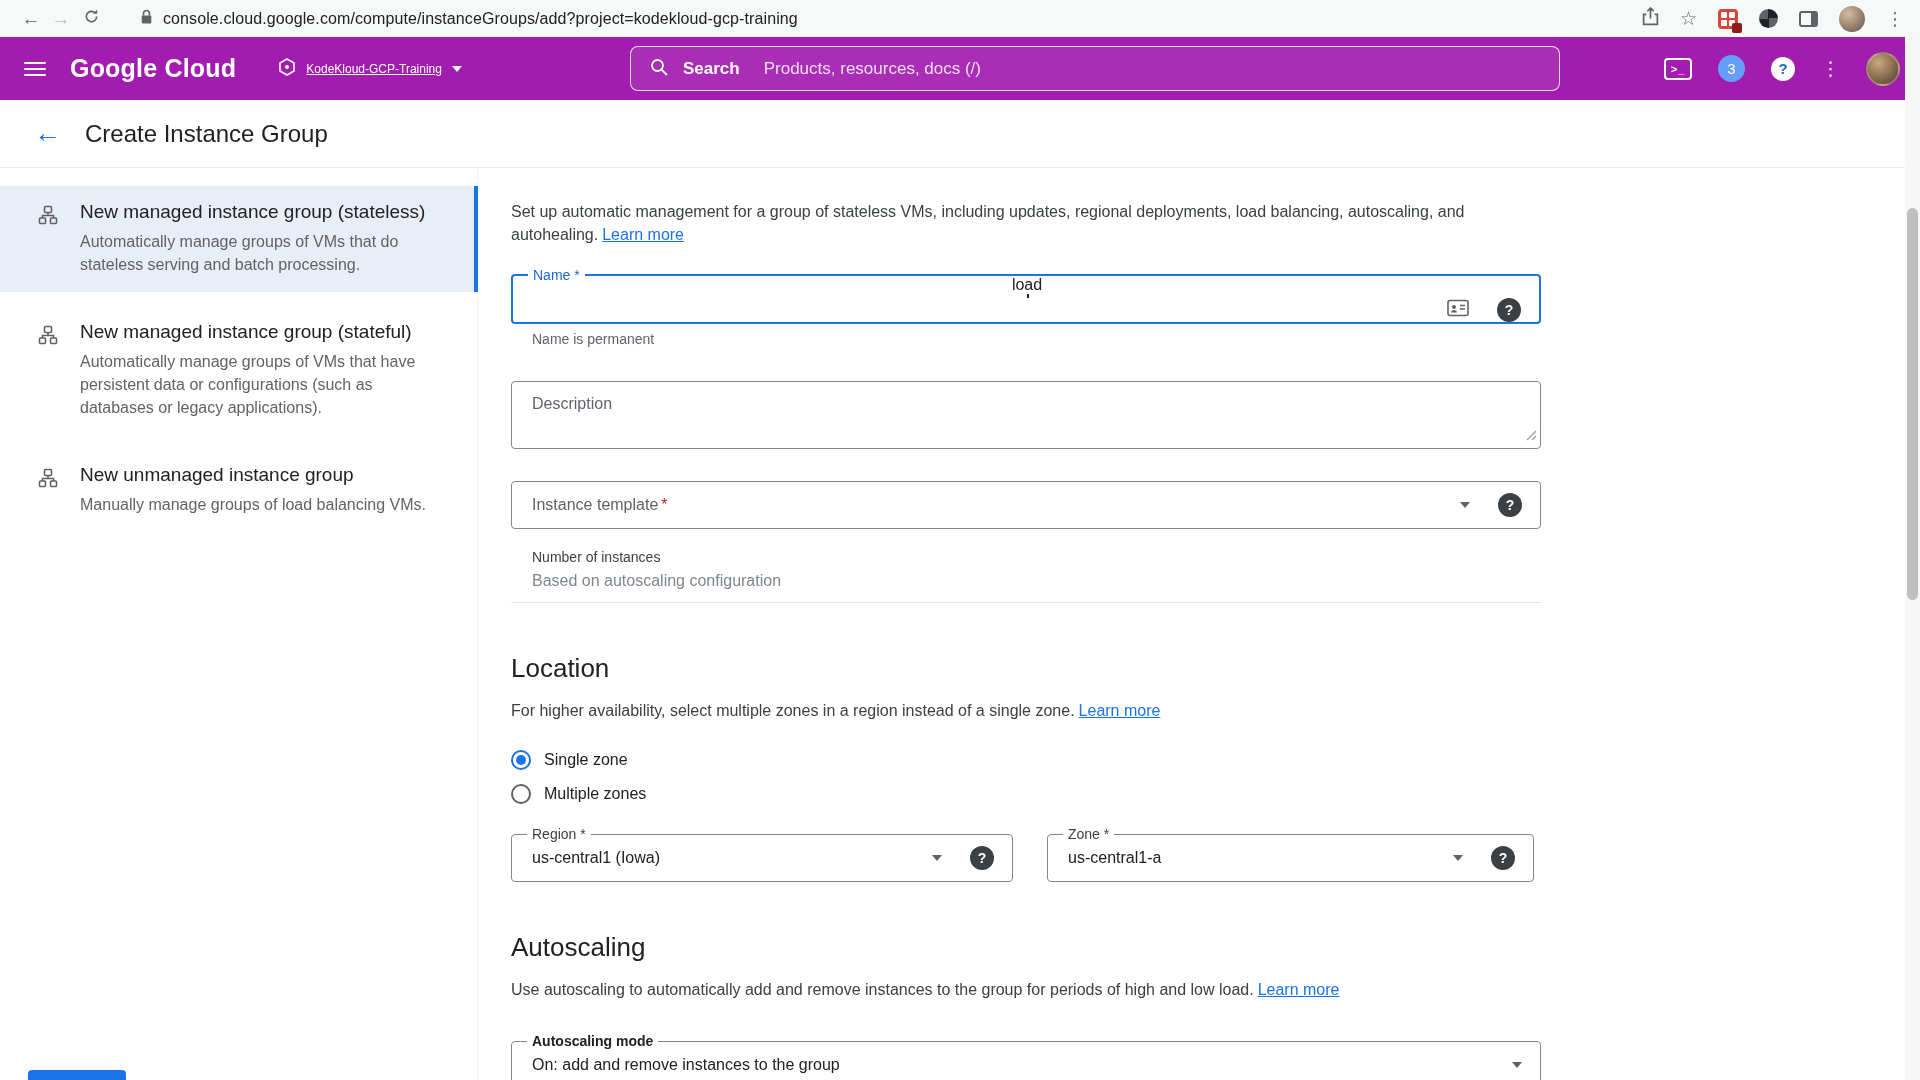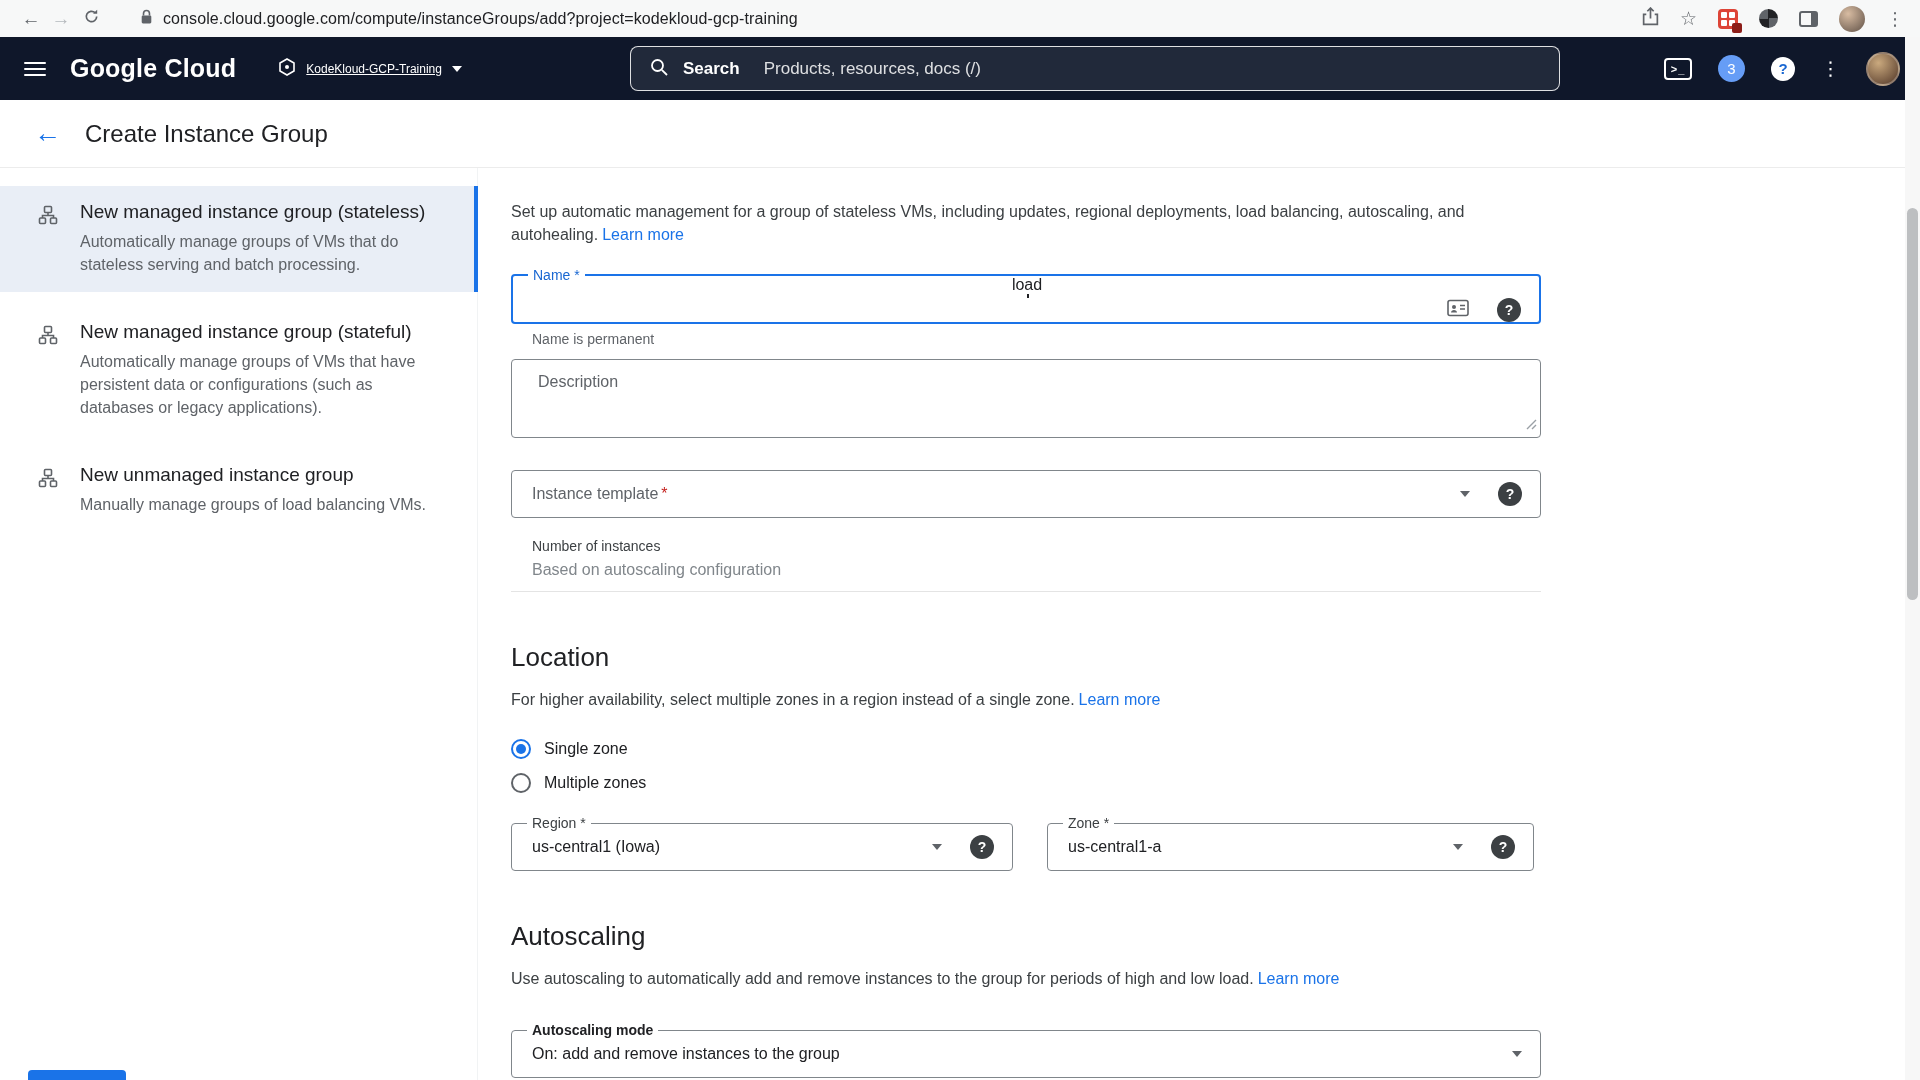--- a/index.html
+++ b/index.html
@@ -20,21 +20,21 @@
   .pinwheel { width:19px; height:19px; border-radius:50%;
     background:conic-gradient(#202124 0 90deg,#5f6368 90deg 180deg,#202124 180deg 270deg,#5f6368 270deg 360deg); }
   .rlist { width:19px; height:16px; border:2px solid #5f6368; border-radius:3px; position:relative; }
   .rlist::after { content:""; position:absolute; top:0; right:0; bottom:0; width:5px; background:#5f6368; }
   .chrome-avatar { width:26px; height:26px; border-radius:50%;
     background:radial-gradient(circle at 35% 30%, #d8bca2, #7d6b5d 75%); }
   .dots { font-size:18px; color:#5f6368; cursor:pointer; }
   .star { font-size:19px; color:#5f6368; cursor:pointer; }
 
   
-  .gcp { position:relative; height:63px; background:#0f172a; display:flex; align-items:center; padding:0 24px; color:#fff; }
+  .gcp { position:relative; height:63px; background:#a21caf; display:flex; align-items:center; padding:0 24px; color:#fff; }
   .hamburger { width:22px; cursor:pointer; margin-right:24px; }
   .hamburger i { display:block; height:2px; background:#fff; margin:4px 0; border-radius:1px; }
   .gcp-logo { font-size:25px; font-weight:bold; letter-spacing:0.2px; white-space:nowrap; }
   .proj { display:flex; align-items:center; gap:10px; margin-left:42px; cursor:pointer; }
   .proj-name { font-size:12px;text-decoration:underline; }
   .caret-w { width:0; height:0; border:5px solid transparent; border-top:6px solid #fff; margin-top:5px; }
   .searchbar { position:absolute; left:630px; top:9px; width:930px; height:45px;
     border:1px solid rgba(255,255,255,0.85); border-radius:8px; background:rgba(255,255,255,0.08);
     display:flex; align-items:center; padding:0 18px; gap:14px; cursor:text; }
   .search-label { font-size:17px; font-weight:bold; color:#fff; }
@@ -62,43 +62,43 @@
   .side-item { position:relative; display:flex; gap:20px; padding:15px 30px 16px 38px; cursor:pointer; }
   .side-item.selected { background:#e9eef6; }
   .side-item.selected::after { content:""; position:absolute; right:-1px; top:0; bottom:0; width:4px; background:#1a73e8; }
   .side-item + .side-item { margin-top:14px; }
   .side-icon { width:22px; padding-top:4px; flex:none; }
   .side-title { font-size:19px; color:#202124; margin-bottom:7px; }
   .side-desc { font-size:16px; color:#5f6368; line-height:23px; }
 
   .form { position:absolute; left:511px; top:0; width:1030px; }
   .intro { margin-top:32px; font-size:16px; line-height:23px; color:#3c4043; max-width:962px; }
-  .link { color:#1a73e8; cursor:pointer; margin-left:4px; }
+  .link { color:#1a73e8; text-decoration:underline; cursor:pointer; margin-left:4px; }
 
   .field { position:relative; height:48px; border:1px solid #80868b; border-radius:4px;
     display:flex; align-items:center; padding:0 18px 0 20px; background:#fff; cursor:pointer; }
   .field.focused { border:2px solid #1a73e8; height:50px;flex-direction:column; }
   .float-label { position:absolute; top:-9px; left:15px; background:#fff; padding:0 5px;
     font-size:14px; line-height:16px; color:#3c4043; }
   .field.focused .float-label { color:#1967d2; }
   .field-value { font-size:16px; color:#202124; }
   .resting-label { font-size:16px; color:#5f6368; }
   .req { color:#c5221f; margin-left:3px; }
   .trail { margin-left:auto; display:flex; align-items:center; gap:28px; }
   .caret-g { width:0; height:0; border:5px solid transparent; border-top:6px solid #5f6368; margin-top:5px; }
   .help-dot { width:24px; height:24px; border-radius:50%; background:#3c4043; color:#fff; font-size:14px;
     font-weight:bold; display:flex; align-items:center; justify-content:center; cursor:pointer; flex:none; }
   .text-caret { width:2px; height:22px; background:#202124; margin-left:1px; animation:blink 1.1s steps(1) infinite; }
   @keyframes blink { 50% { opacity:0; } }
 
   .name-row { margin-top:28px; }
   .helper { margin:7px 0 0 21px; font-size:14px; color:#5f6368; }
 
-  .desc-box { position:relative; margin-top:12px; height:79px; border:1px solid #80868b; border-radius:4px;
-    padding:13px 26px; cursor:text; }
+  .desc-box { position:relative; margin-top:34px; height:68px; border:1px solid #80868b; border-radius:4px;
+    padding:13px 20px; cursor:text; }
   .placeholder { font-size:16px; color:#5f6368; }
   .resize-handle { position:absolute; right:3px; bottom:3px; }
 
   .tpl-row { margin-top:32px; }
 
   .instances { margin-top:16px; padding:4px 0 12px 21px; border-bottom:1px solid #e4e4e4; }
   .instances .lab { font-size:14px; color:#3c4043; margin-bottom:7px; }
   .instances .val { font-size:16px; color:#80868b; }
 
   .section-h { margin-top:50px; font-size:26px; font-weight:400; color:#202124; }

